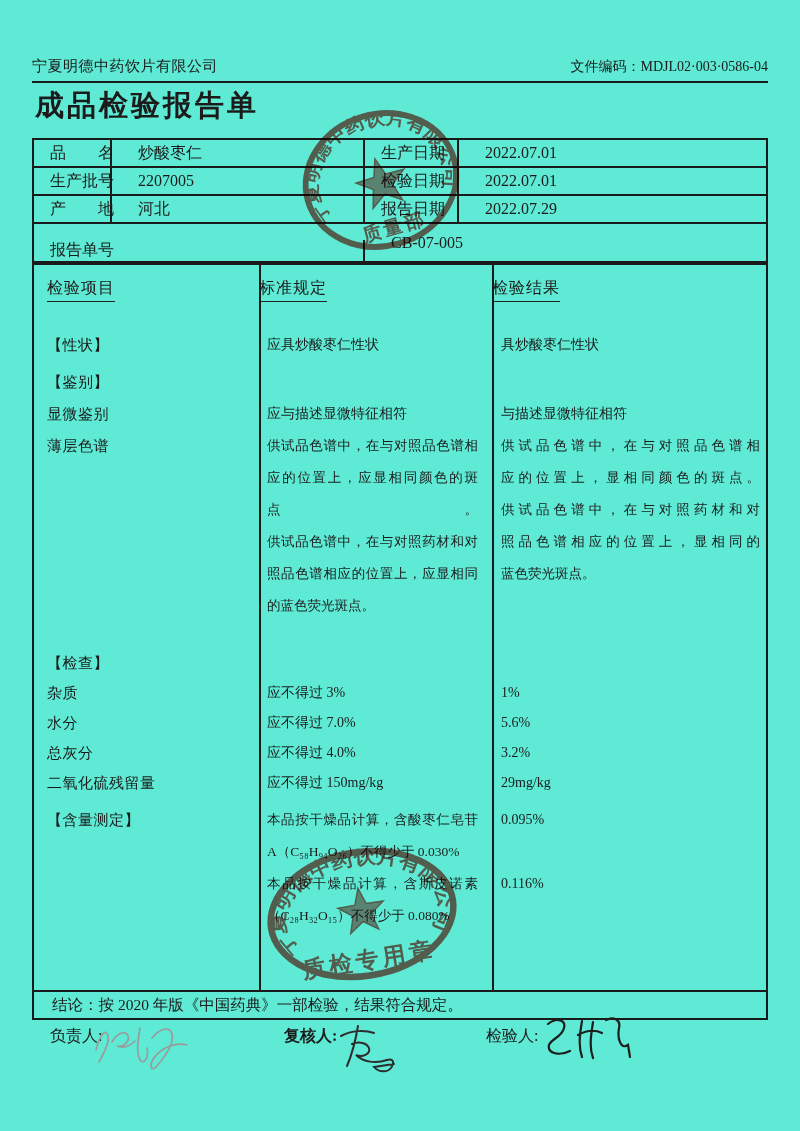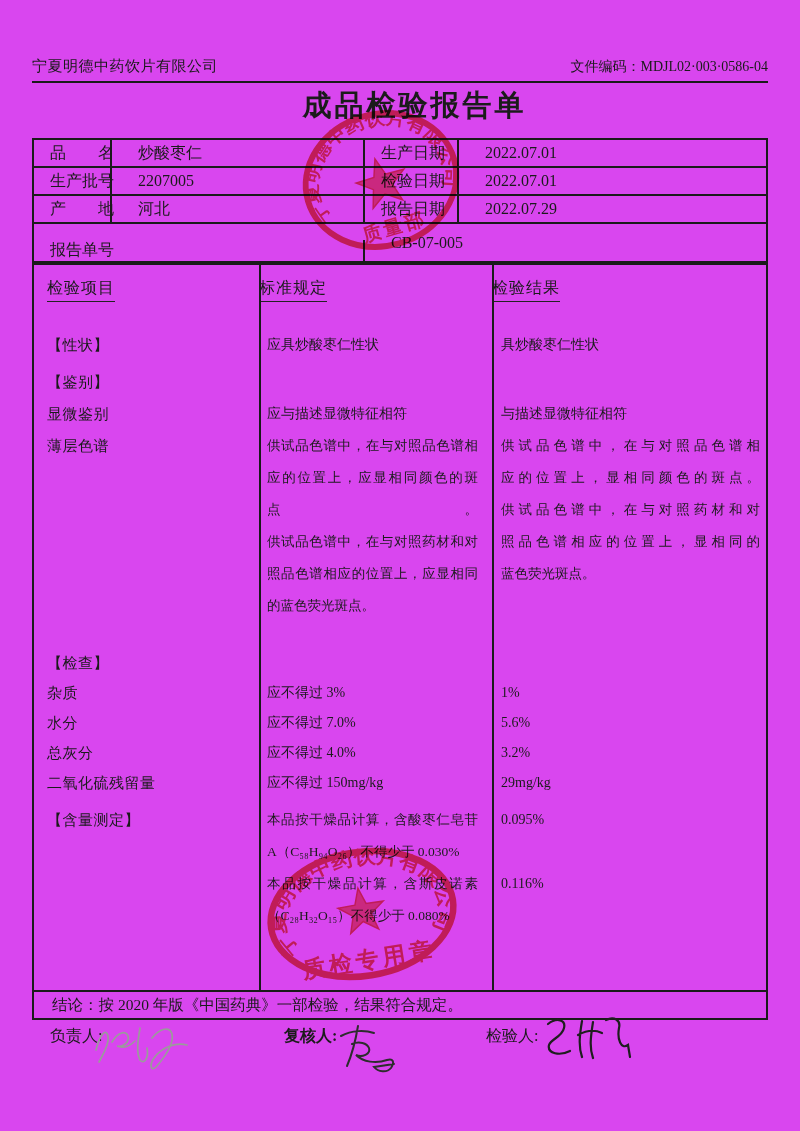--- a/index.html
+++ b/index.html
@@ -1,25 +1,25 @@
 <!DOCTYPE html>
 <html><head>
 <meta charset="utf-8">
 <style>
   html,body{margin:0;padding:0;background:#ffffff;}
-  .page{position:relative;width:800px;height:1131px;background:#d946ef;overflow:hidden;
+  .page{position:relative;width:800px;height:1131px;background:#5eead4;overflow:hidden;
         font-family:"Liberation Serif","DejaVu Serif",serif;color:#1b1b1b;}
 
   
   .doc-header{position:absolute;left:32px;right:32px;top:57px;display:flex;
               justify-content:space-between;align-items:baseline;}
   .company{font-size:15px;letter-spacing:.5px;}
   .doc-code{font-size:14px;}
   .header-rule{position:absolute;left:32px;right:32px;top:81px;height:2px;background:#1a1a1a;}
-  .title{position:absolute;left:4px;right:0;top:86px;text-align:center;
+  .title{position:absolute;left:10px;right:0;top:86px;text-align:left;
          font-size:29px;font-weight:bold;letter-spacing:3px;padding-left:25px;}
 
   
   .info-table{position:absolute;left:32px;top:138px;width:736px;height:125px;
               border:2px solid #1a1a1a;box-sizing:border-box;display:grid;
               grid-template-columns:78px 253px 94px 1fr;grid-template-rows:repeat(4,1fr);
               font-size:16px;}
   .info-table>div{display:flex;align-items:center;box-sizing:border-box;white-space:nowrap;overflow:visible;}
   .bb{border-bottom:2px solid #1a1a1a;}
   .br{border-right:2px solid #1a1a1a;}

